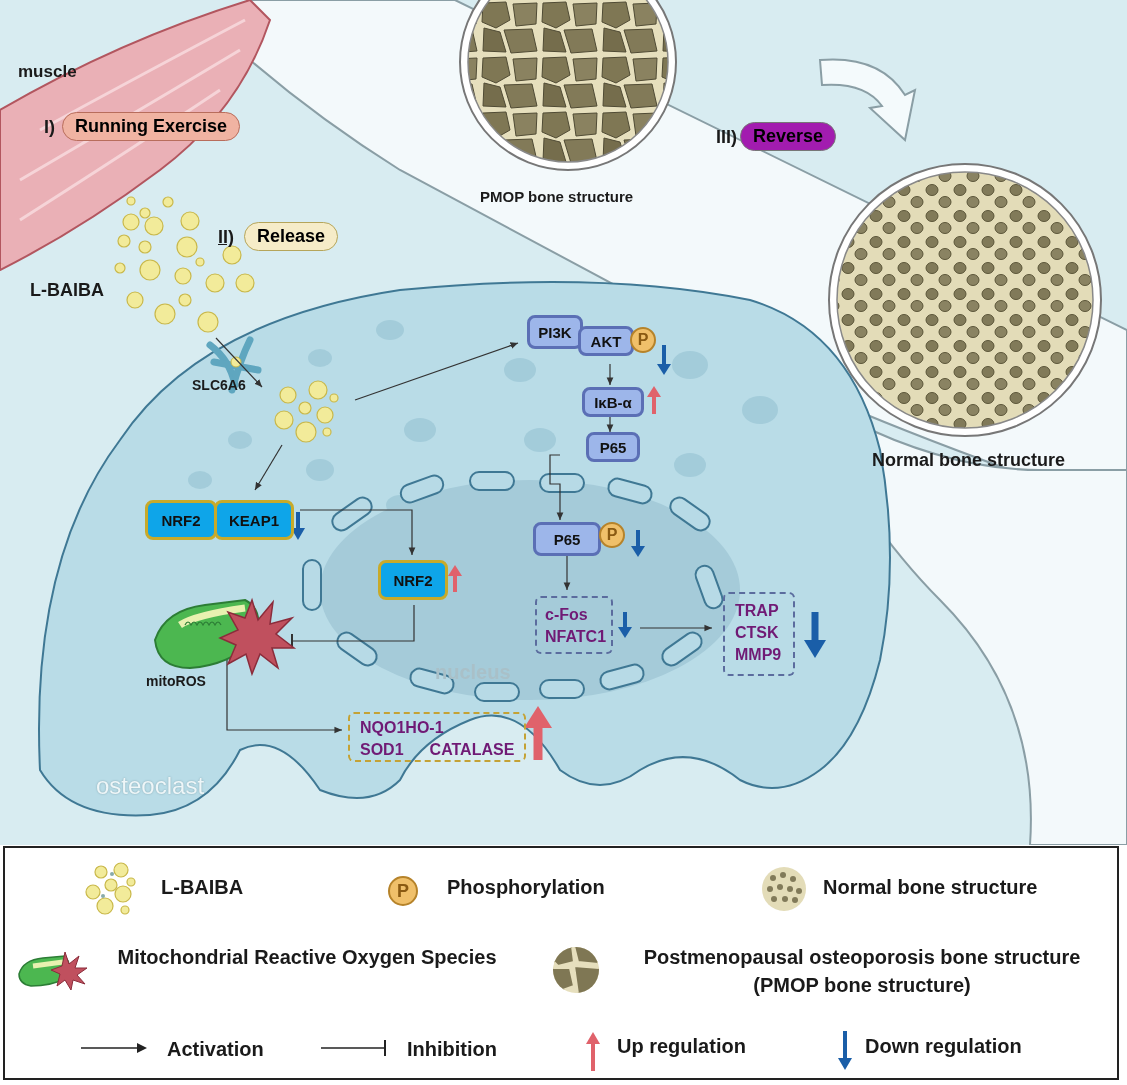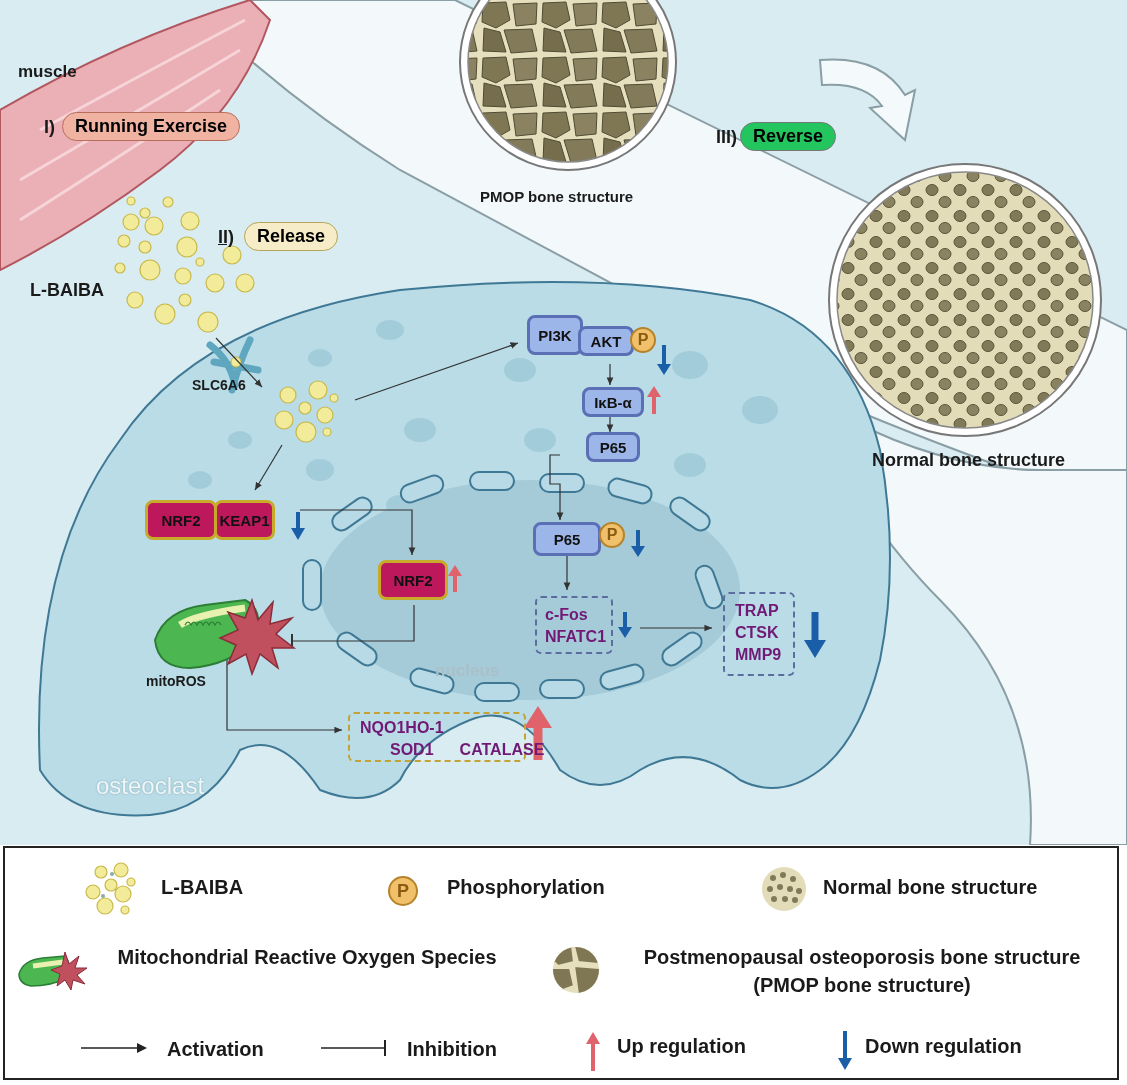--- a/index.html
+++ b/index.html
@@ -6,28 +6,28 @@
   body { width: 1127px; height: 1085px; position: relative; overflow: hidden;
          font-family: "Liberation Sans", sans-serif; }
   #scene { position: absolute; left: 0; top: 0; width: 1127px; height: 845px; background: #d8ecf1; overflow: hidden; }
   #scene svg { position: absolute; left: 0; top: 0; }
   .lbl { position: absolute; font-weight: bold; color: #1a1a1a; white-space: nowrap; font-size: 17px; }
   .pill { position: absolute; border-radius: 16px; font-weight: bold; font-size: 18px; padding: 3px 12px;
           border: 1.5px solid; white-space: nowrap; }
   .prot { position: absolute; font-weight: bold; font-size: 15px; text-align: center; color: #111;
           border-radius: 8px; box-sizing: border-box; display: flex; align-items: center; justify-content: center; }
   .blue { background: #9db6ea; border: 3px solid #5b6fb5; }
-  .yellow { background: #be185d; border: 3px solid #c8aa2a; }
+  .yellow { background: #0ea5e9; border: 3px solid #c8aa2a; }
   .dash-box { position: absolute; border: 2px dashed #5b6c9e; border-radius: 6px; font-weight: bold;
               font-size: 16px; color: #701a75; box-sizing: border-box; padding: 6px 8px; line-height: 22px; }
   .dash-gold { border-color: #c4a235; }
   .phos { position: absolute; width: 26px; height: 26px; border-radius: 50%; background: #f0c06a;
           border: 2px solid #b6832a; box-sizing: border-box; color: #8a5a12; font-weight: bold;
           font-size: 16px; display: flex; align-items: center; justify-content: center; }
-  .nucleus-lbl { position: absolute; font-weight: bold; font-size: 17px; color: #a9c0c8; }
+  .nucleus-lbl { position: absolute; font-weight: bold; font-size: 20px; color: #a9c0c8; }
   .osteo-lbl { position: absolute; font-weight: normal; font-size: 24px; color: #eef6f8;
                text-shadow: 0 0 2px #7fa2ad; }
 
   #legend { position: absolute; left: 3px; top: 846px; width: 1116px; height: 234px;
             border: 2px solid #222; background: #fff; box-sizing: border-box; }
   .leg-text { position: absolute; font-weight: bold; font-size: 20px; color: #1a1a1a; white-space: nowrap; }
   .leg-icon { position: absolute; }
 </style>
 </head>
 <body>
@@ -210,55 +210,55 @@
         </g>
     </g>
   </svg>
 
   <div class="lbl" style="left:18px;top:62px;">muscle</div>
   <div class="lbl" style="left:44px;top:117px;font-size:18px;">I)</div>
   <div class="pill" style="left:62px;top:112px;background:#f0b3a2;border-color:#b86d5c;">Running Exercise</div>
   <div class="lbl" style="left:218px;top:227px;font-size:18px;text-decoration:underline;">II)</div>
   <div class="pill" style="left:244px;top:222px;background:#f6ecc8;border-color:#b5a55a;">Release</div>
   <div class="lbl" style="left:716px;top:127px;font-size:18px;">III)</div>
-  <div class="pill" style="left:740px;top:122px;background:#22c55e;border-color:#777;">Reverse</div>
+  <div class="pill" style="left:740px;top:122px;background:#a21caf;border-color:#777;">Reverse</div>
   <div class="lbl" style="left:30px;top:280px;font-size:18px;">L-BAIBA</div>
   <div class="lbl" style="left:152px;top:377px;font-size:14px;margin-left:40px;">SLC6A6</div>
   <div class="lbl" style="left:480px;top:188px;font-size:15px;">PMOP bone structure</div>
   <div class="lbl" style="left:872px;top:450px;font-size:18px;">Normal bone structure</div>
   <div class="lbl" style="left:146px;top:673px;font-size:14px;">mitoROS</div>
   <div class="nucleus-lbl" style="left:435px;top:661px;">nucleus</div>
   <div class="osteo-lbl" style="left:96px;top:772px;">osteoclast</div>
 
-  <div class="prot blue" style="left:527px;top:315px;width:56px;height:40px;">PI3K</div>
+  <div class="prot blue" style="left:527px;top:315px;width:56px;height:34px;">PI3K</div>
   <div class="prot blue" style="left:578px;top:326px;width:56px;height:30px;">AKT</div>
   <div class="phos" style="left:630px;top:327px;">P</div>
   <div class="prot blue" style="left:582px;top:387px;width:62px;height:30px;">IκB-α</div>
   <div class="prot blue" style="left:586px;top:432px;width:54px;height:30px;">P65</div>
   <div class="prot yellow" style="left:145px;top:500px;width:72px;height:40px;">NRF2</div>
-  <div class="prot yellow" style="left:214px;top:500px;width:61px;height:40px;">KEAP1</div>
+  <div class="prot yellow" style="left:214px;top:500px;width:80px;height:40px;">KEAP1</div>
   <div class="prot yellow" style="left:378px;top:560px;width:70px;height:40px;">NRF2</div>
   <div class="prot blue" style="left:533px;top:522px;width:68px;height:34px;">P65</div>
   <div class="phos" style="left:599px;top:522px;">P</div>
 
   <div class="dash-box" style="left:535px;top:596px;width:78px;height:58px;">
     <div>c-Fos</div>
     <div>NFATC1</div>
   </div>
   <div class="dash-box" style="left:723px;top:592px;width:72px;height:84px;padding-left:10px;">
     <div>TRAP</div>
     <div>CTSK</div>
     <div>MMP9</div>
   </div>
   <div class="dash-box dash-gold" style="left:348px;top:712px;width:178px;height:50px;padding:3px 10px;">
     <div style="display:flex;">
         <span>NQO1</span>
         <span>HO-1</span>
       </div>
-    <div style="display:flex;gap:26px;margin-left:30px;">
+    <div style="display:flex;gap:26px;">
         <span>SOD1</span>
         <span>CATALASE</span>
       </div>
   </div>
 </div>
 
 <div id="legend">
 
   <svg class="leg-icon" style="left:76px;top:12px;" width="60" height="58">
     <g fill="#f2eb9a" stroke="#c9b84a" stroke-width="1.2">

